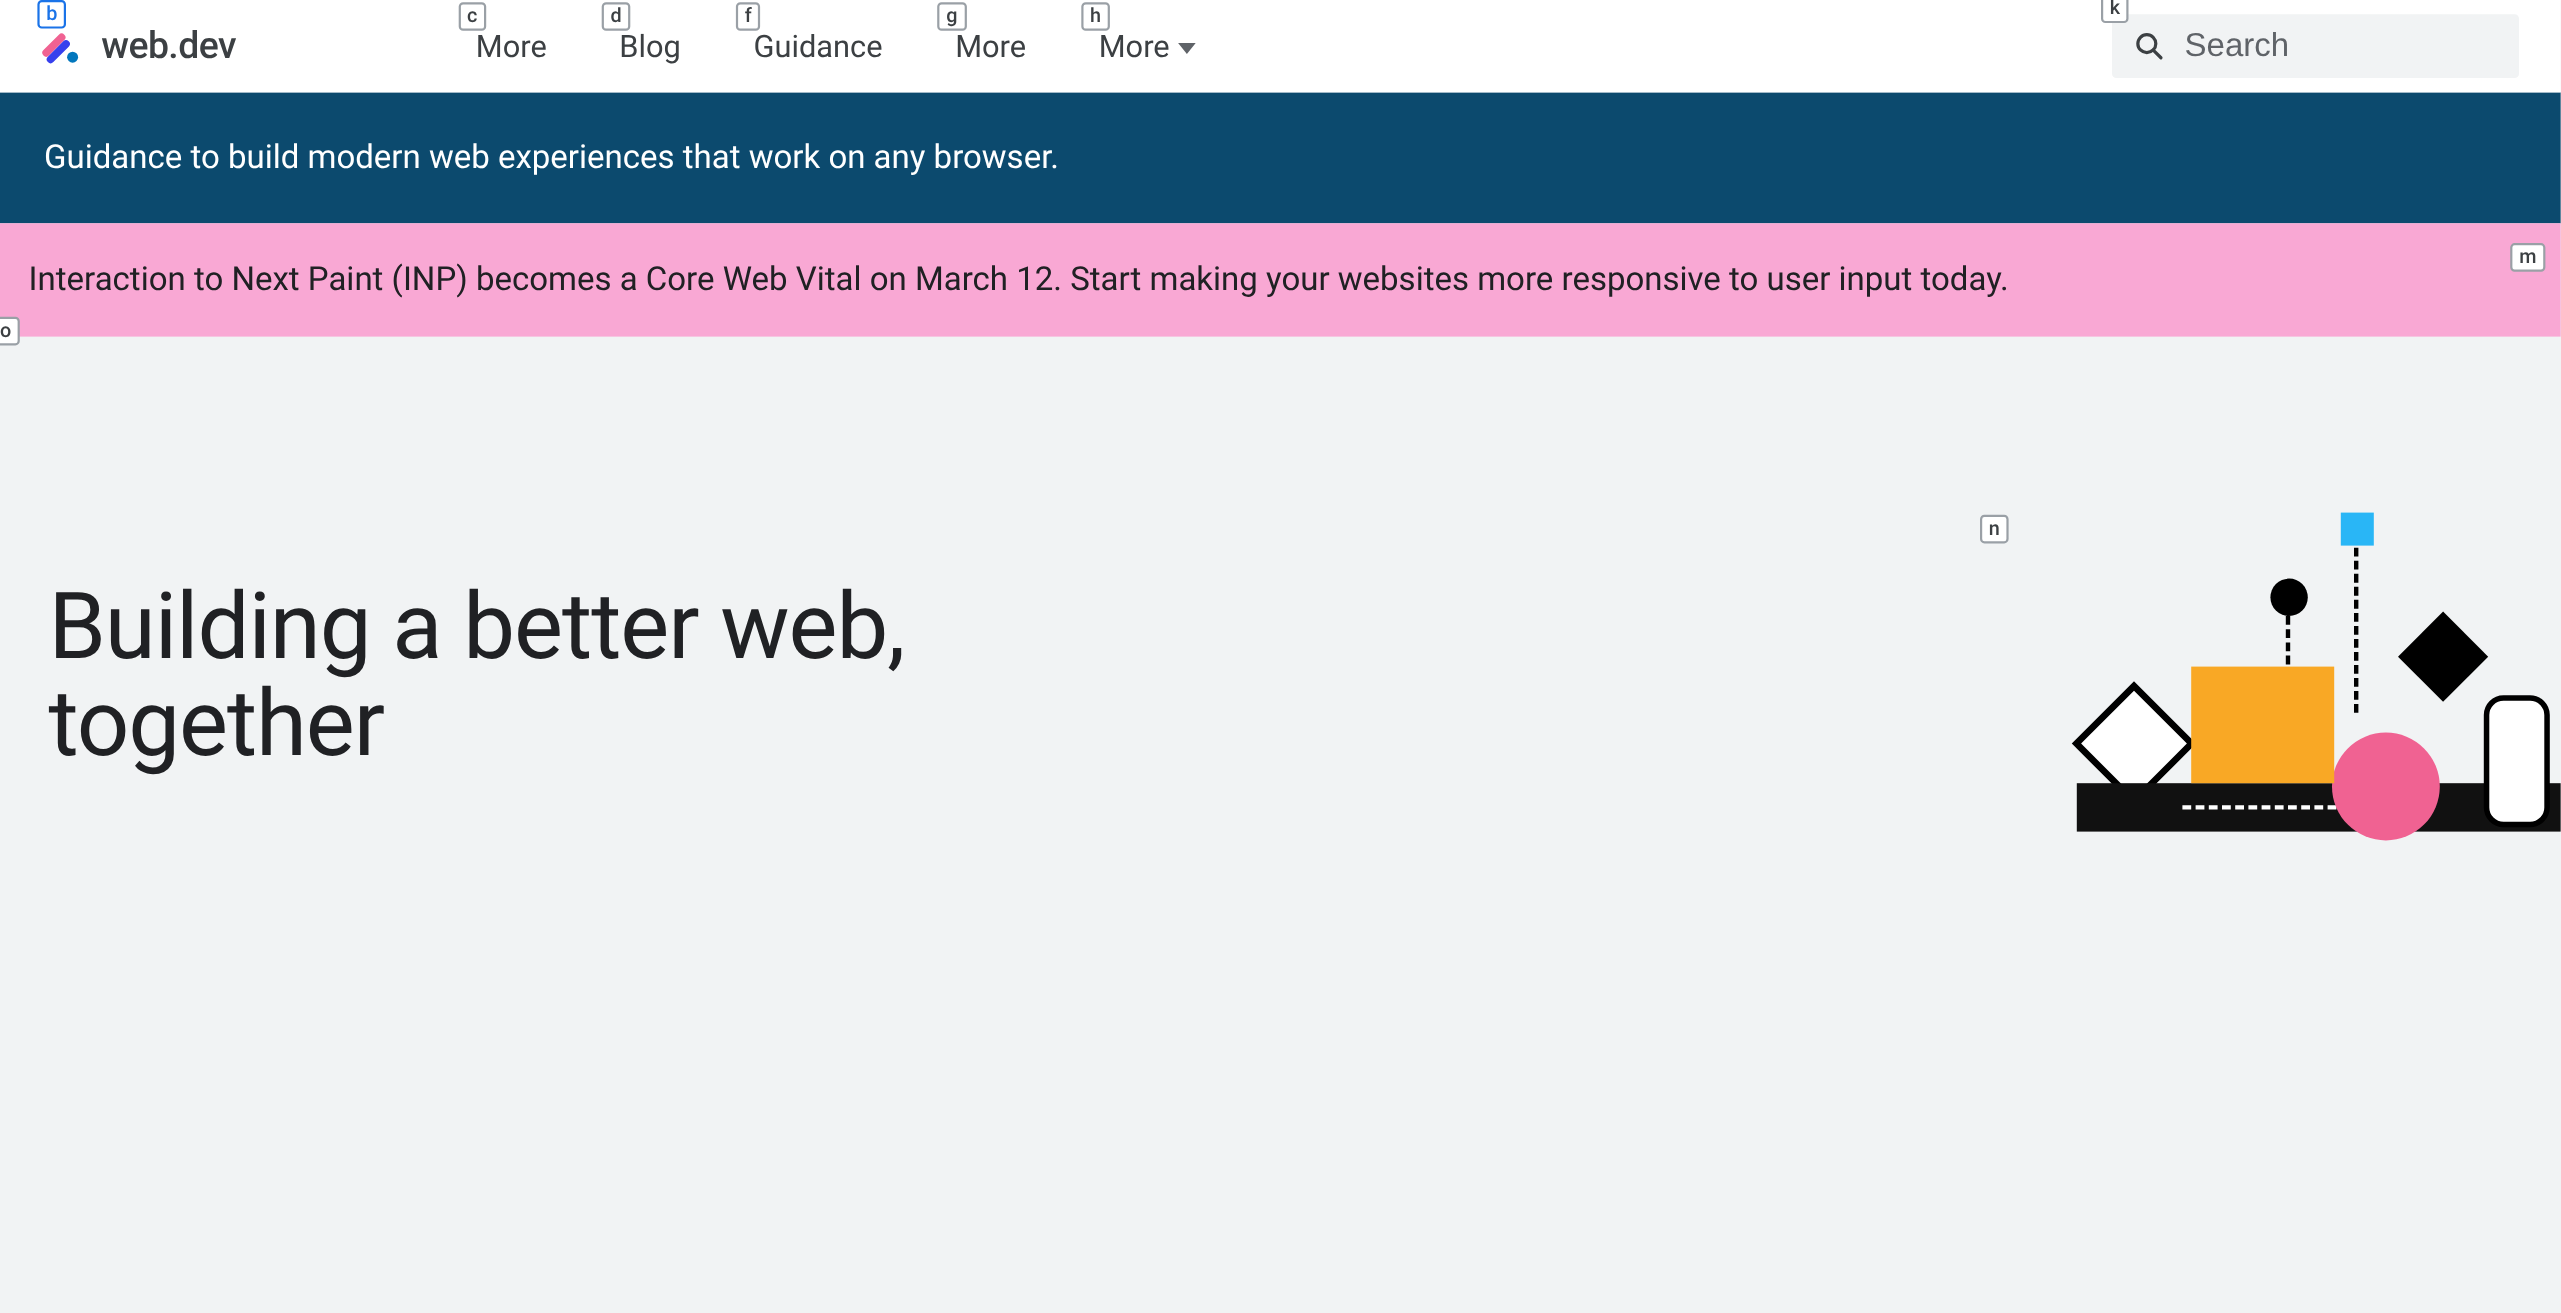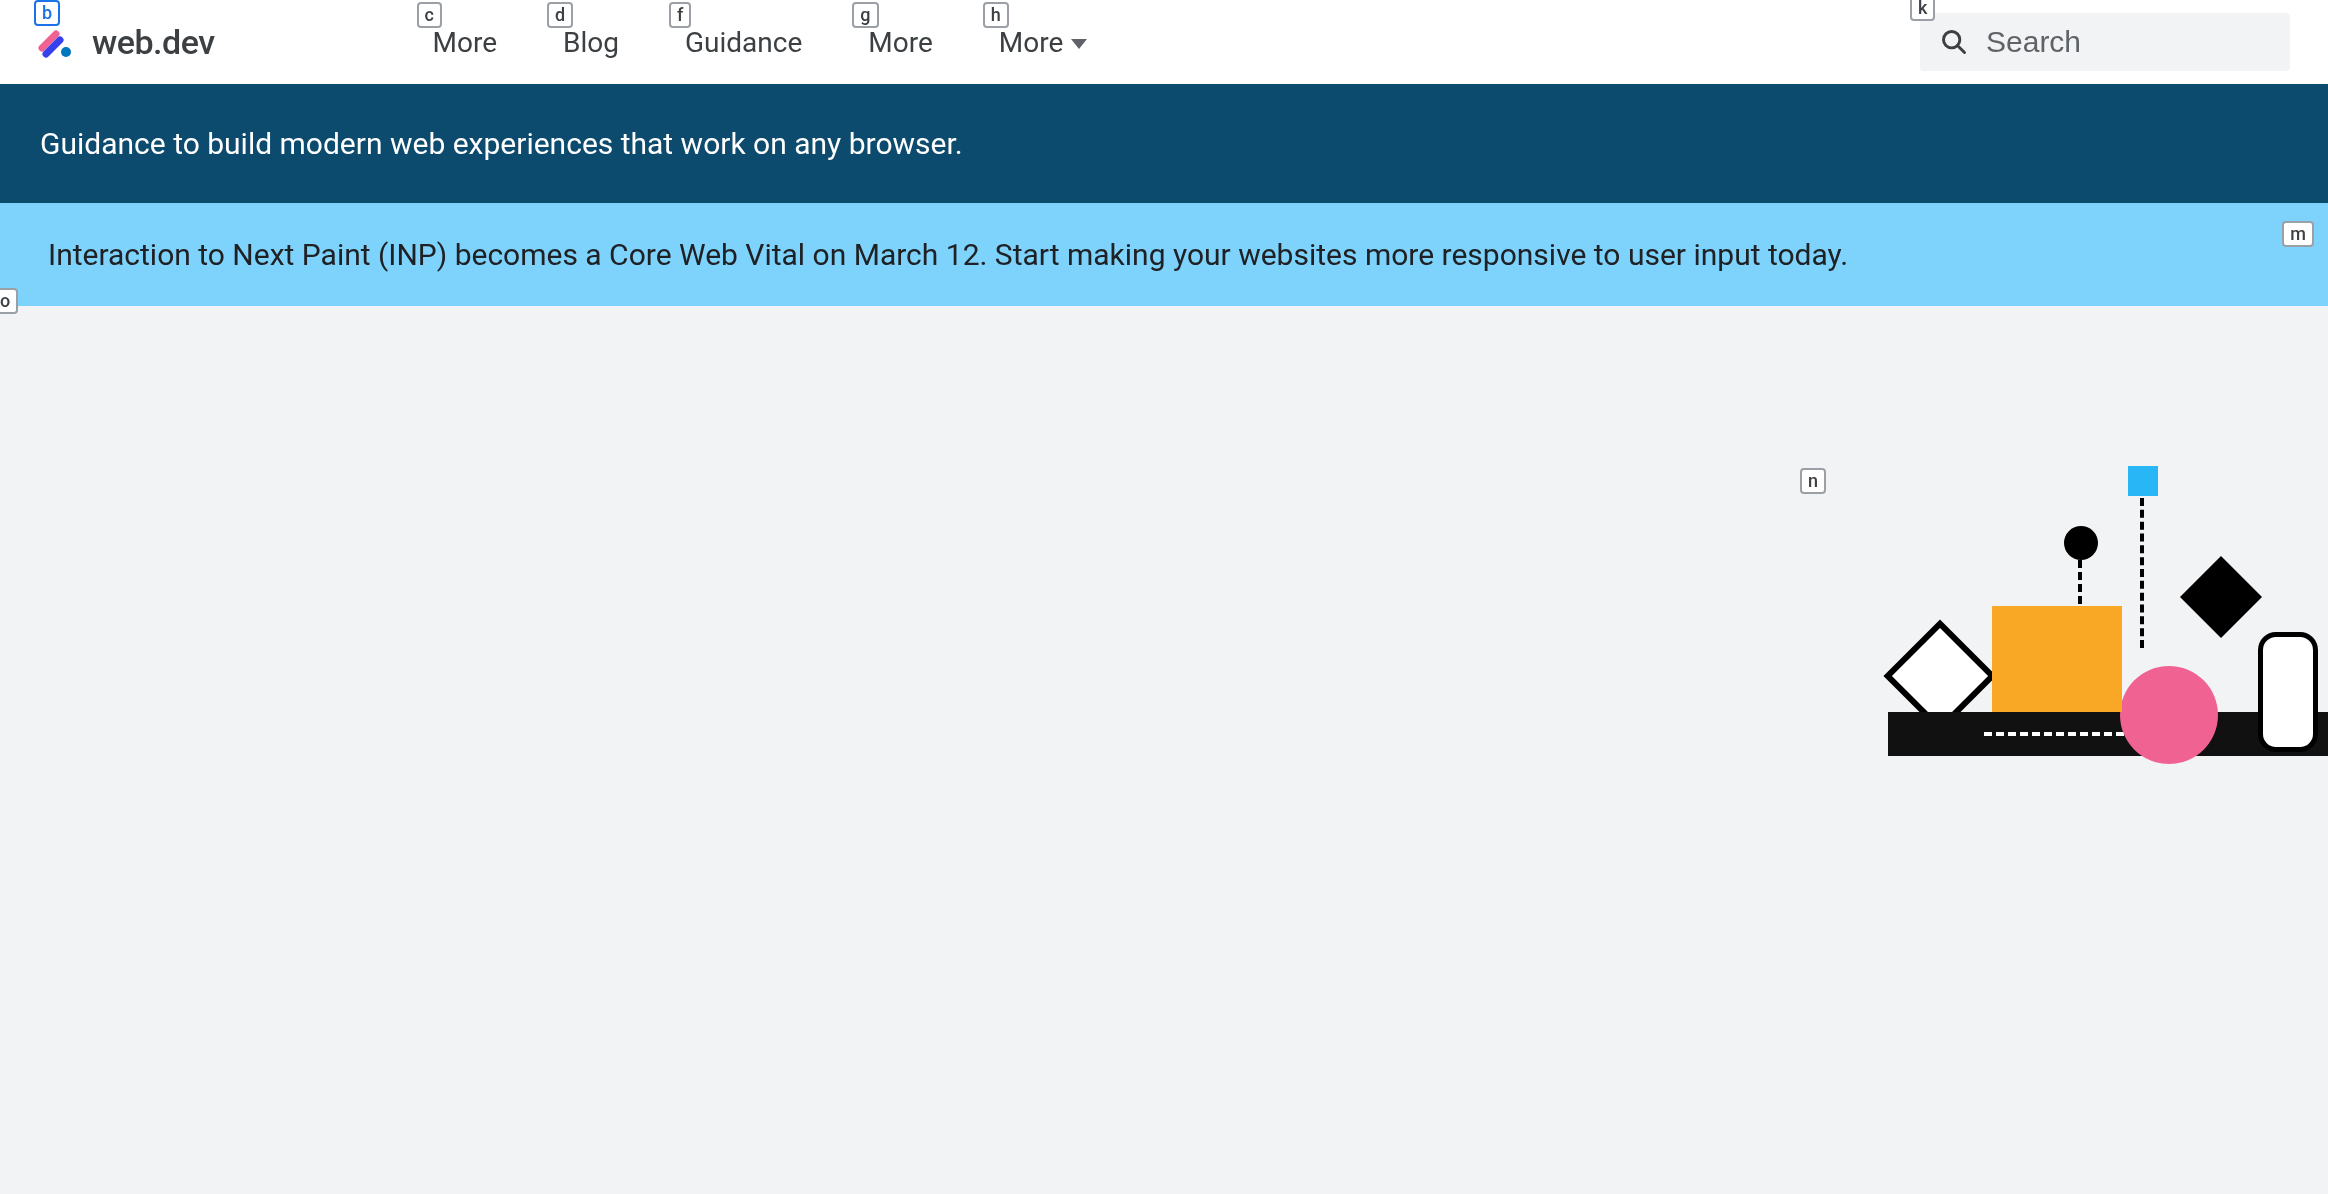--- a/index.html
+++ b/index.html
@@ -21,21 +21,21 @@
 .search-input::placeholder { color: #5f6368; }
 
 
 .key-hint { position: absolute; background: #fff; border: 2px solid #9aa0a6; border-radius: 4px; font-size: 18px; font-weight: 500; color: #3c4043; padding: 0 6px; line-height: 22px; z-index: 10; }
 .kh-blue { color: #1a73e8; border-color: #1a73e8; }
 
 
 .banner-blue { background: #0c4a6e; color: #fff; padding: 42px 40px; font-size: 30px; font-weight: 400; }
 
 
-.banner-yellow { background: #7dd3fc; color: #202124; padding: 34px 48px; font-size: 30px; font-weight: 400; position: relative; white-space: nowrap; overflow: hidden; }
+.banner-yellow { background: #f9a8d4; color: #202124; padding: 34px 26px; font-size: 30px; font-weight: 400; position: relative; white-space: nowrap; overflow: hidden; }
 
 
 .hero { display: flex; padding: 0; position: relative; min-height: 480px; }
 .hero-text { padding: 220px 0 0 44px; max-width: 1080px; position: relative; }
 .hero-title { font-size: 84px; font-weight: 400; line-height: 1.05; color: #202124; letter-spacing: -1px; }
 
 .hero-art { position: absolute; right: 0; bottom: 0; width: 520px; height: 300px; }
 
 
 .shape { position: absolute; }
@@ -108,20 +108,21 @@
 </div>
 
 <div class="banner-yellow">
   <span>Interaction to Next Paint (INP) becomes a Core Web Vital on March 12. Start making your websites more responsive to user input today.</span>
   <span class="key-hint" style="top:18px; right:14px;">m</span>
 </div>
 
 <section class="hero">
   <div class="hero-text">
     <span class="key-hint" style="top:-18px; left:-8px;">o</span>
+    <h1 class="hero-title">Building a better web, together</h1>
   </div>
 
   <div class="hero-art">
     <span class="key-hint" style="top:-18px; left:-8px;">n</span>
     <div class="shape sq-cyan"></div>
     <div class="shape dash-v2"></div>
     <div class="shape circle-black"></div>
     <div class="shape dash-v1"></div>
     <div class="shape diamond-black"></div>
     <div class="shape diamond-outline"></div>

